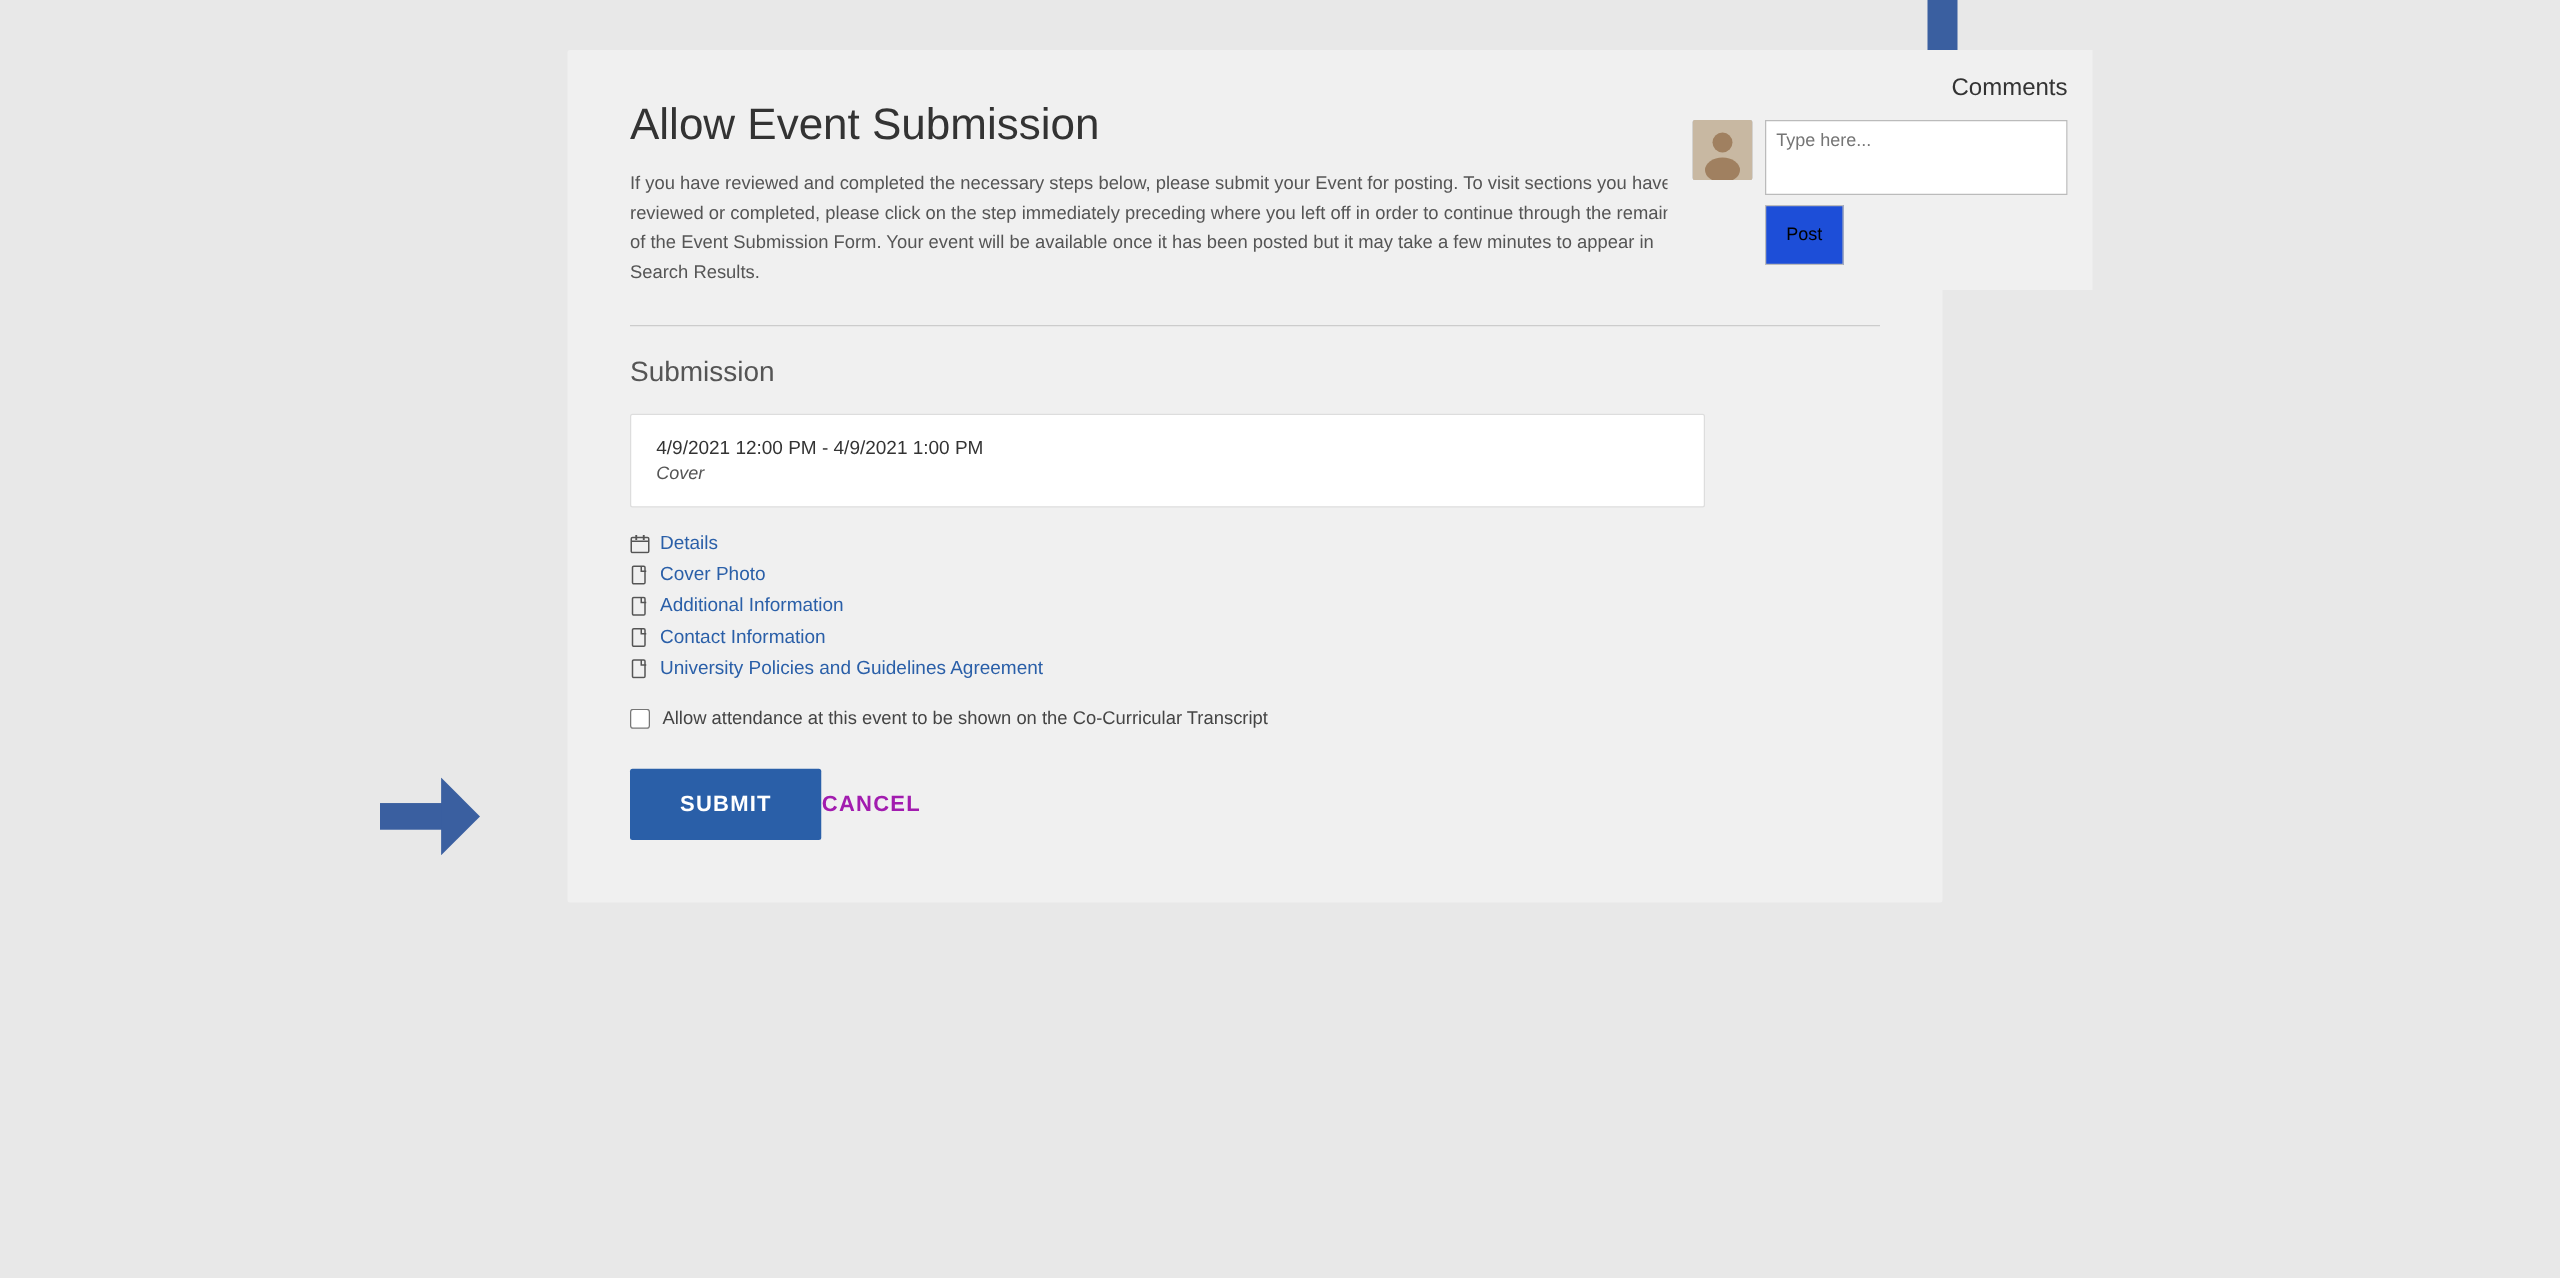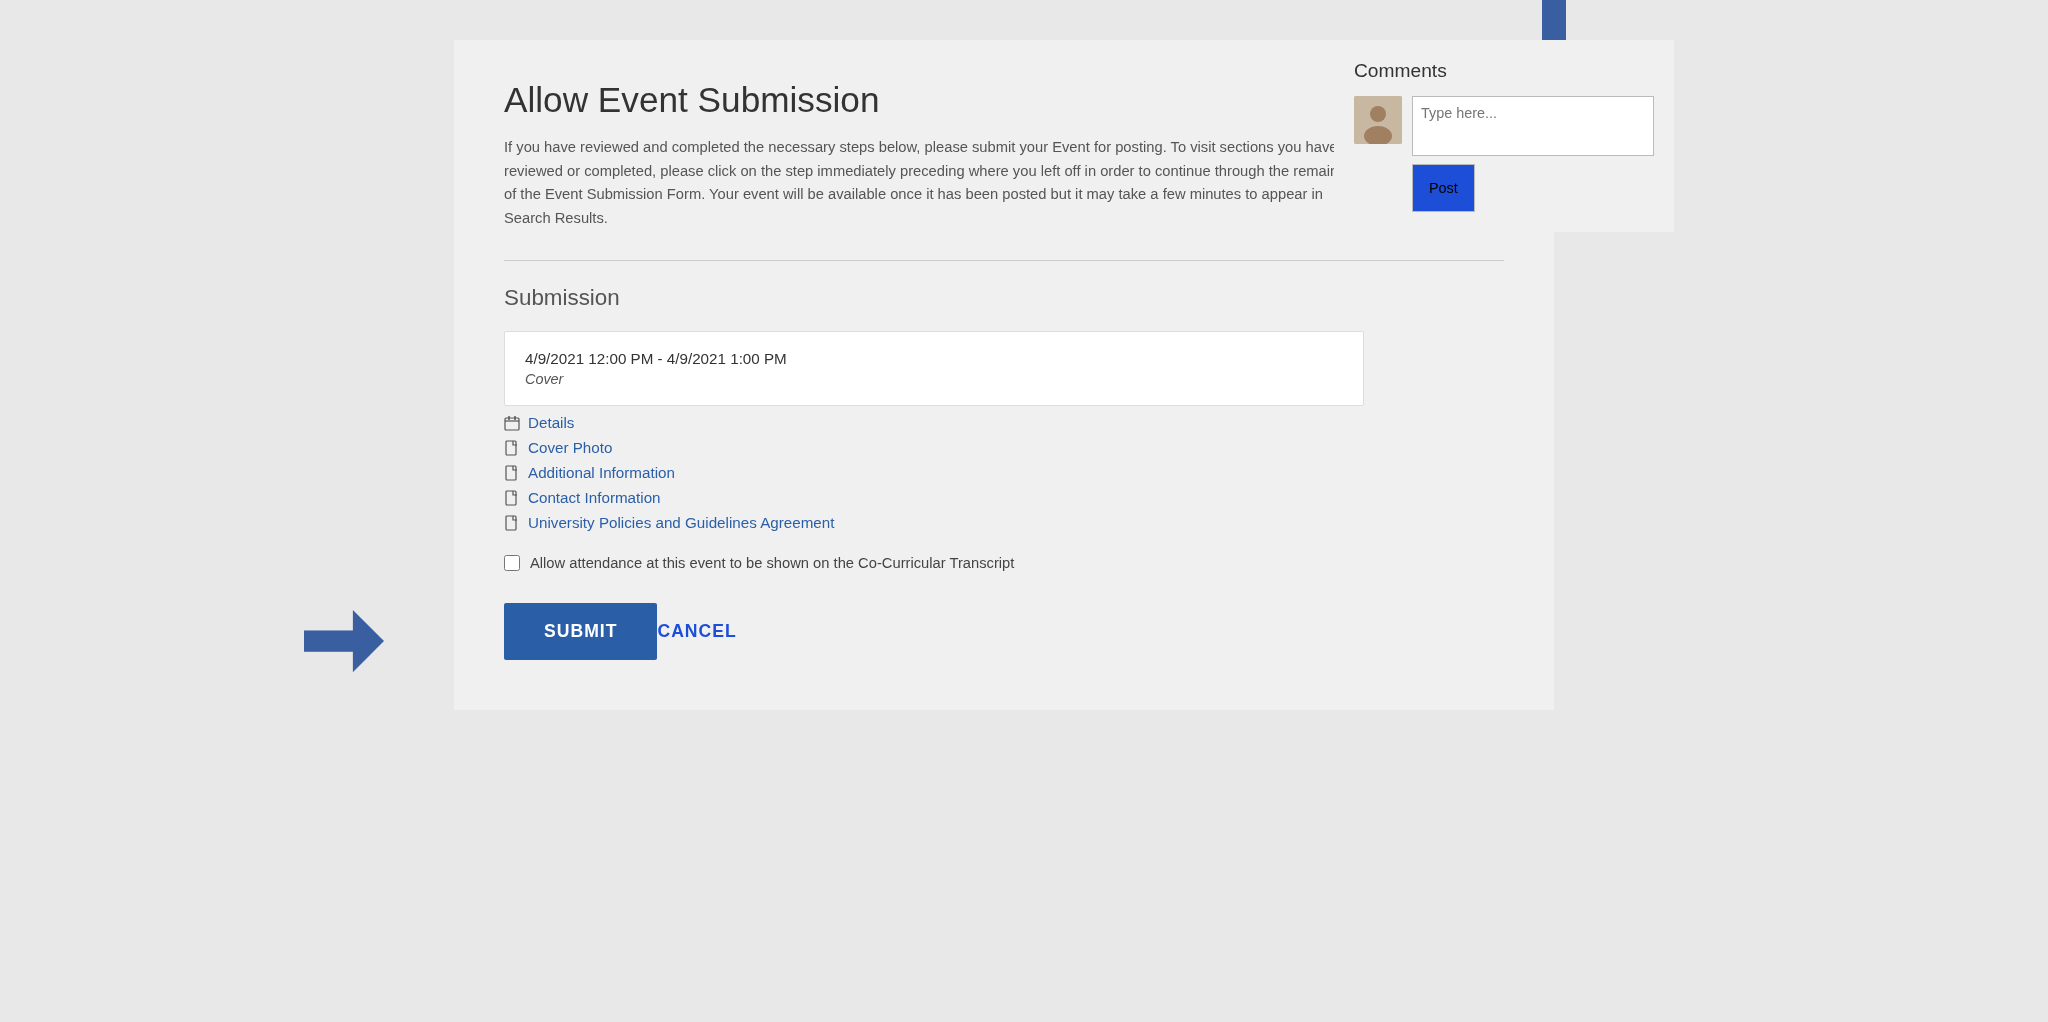--- a/index.html
+++ b/index.html
@@ -46,21 +46,21 @@
       font-size: 1.4rem;
       font-weight: 400;
       color: #555;
       margin-bottom: 20px;
     }
     .submission-box {
       background: #fff;
       border: 1px solid #ddd;
       border-radius: 2px;
       padding: 18px 20px;
-      margin-bottom: 8px;
+      margin-bottom: 20px;
       max-width: 860px;
     }
     .submission-date {
       font-size: 0.95rem;
       color: #333;
       margin-bottom: 4px;
     }
     .submission-location {
       font-size: 0.9rem;
       color: #555;
@@ -116,21 +116,21 @@
       border: none;
       padding: 18px 40px;
       font-size: 1.1rem;
       font-weight: bold;
       letter-spacing: 1px;
       cursor: pointer;
       border-radius: 2px;
     }
     .cancel-btn {
       background: transparent;
-      color: #1d4ed8;
+      color: #a21caf;
       border: none;
       font-size: 1.1rem;
       font-weight: bold;
       letter-spacing: 1px;
       cursor: pointer;
     }
 
     
     .comments-panel {
       position: absolute;
@@ -138,20 +138,21 @@
       top: 0;
       width: 340px;
       background: #f0f0f0;
       padding: 20px;
     }
     .comments-title {
       font-size: 1.2rem;
       color: #333;
       font-weight: 400;
       margin-bottom: 14px;
+      text-align: right;
     }
     .comment-input-row {
       display: flex;
       gap: 10px;
       align-items: flex-start;
     }
     .avatar-placeholder {
       width: 48px;
       height: 48px;
       background: #bbb;

